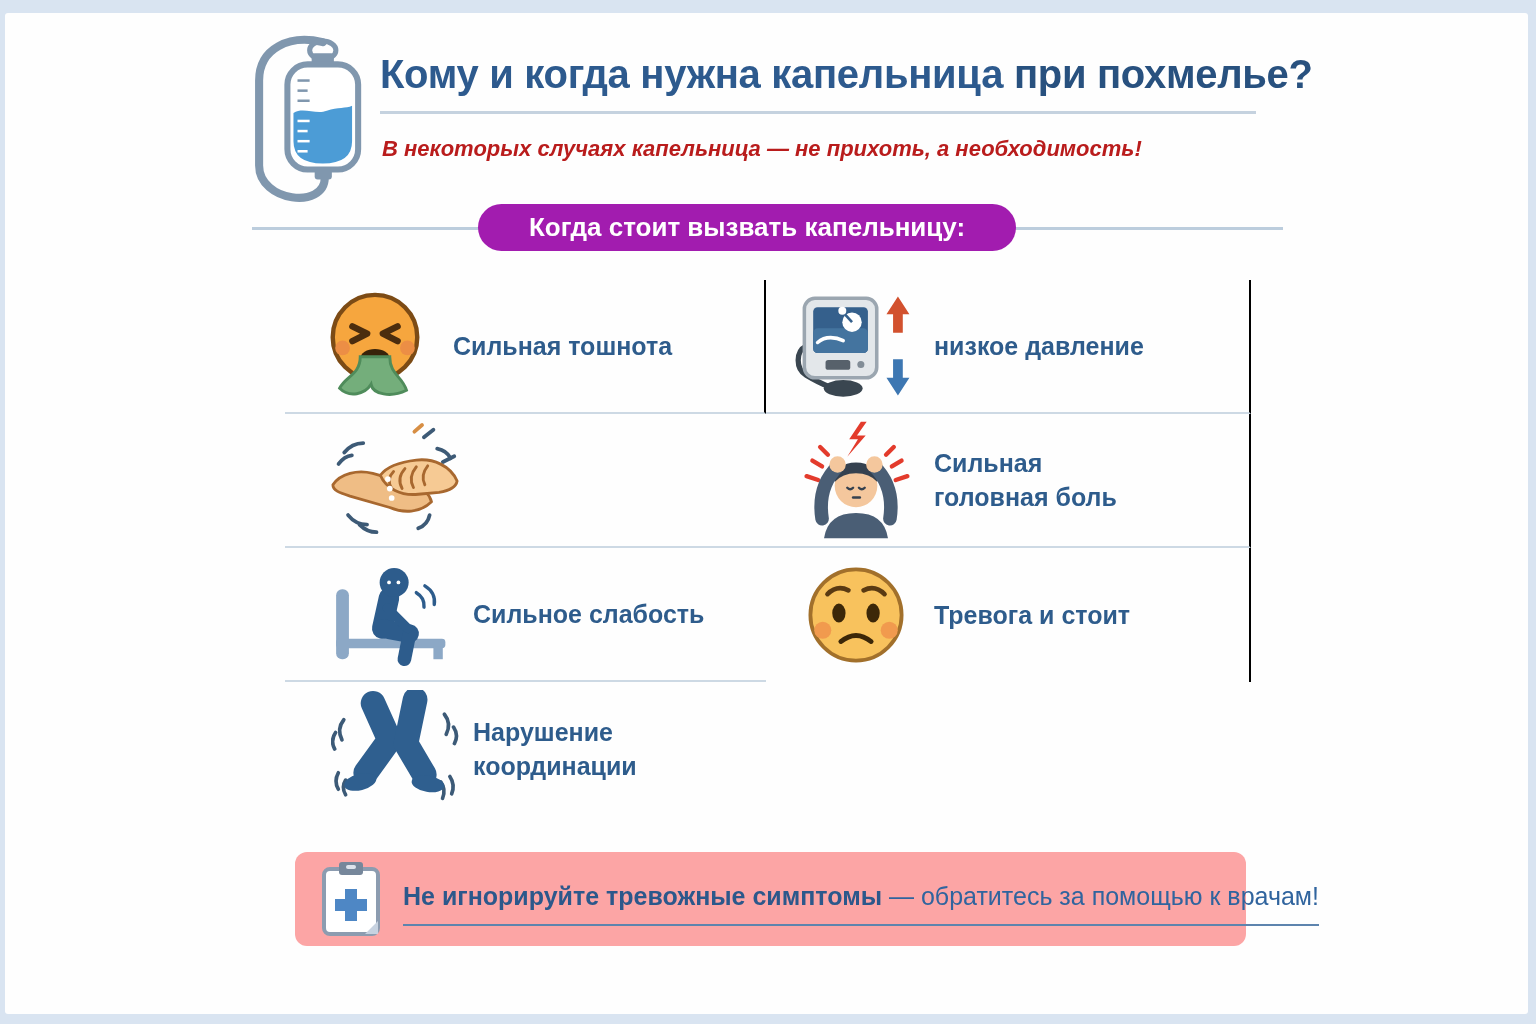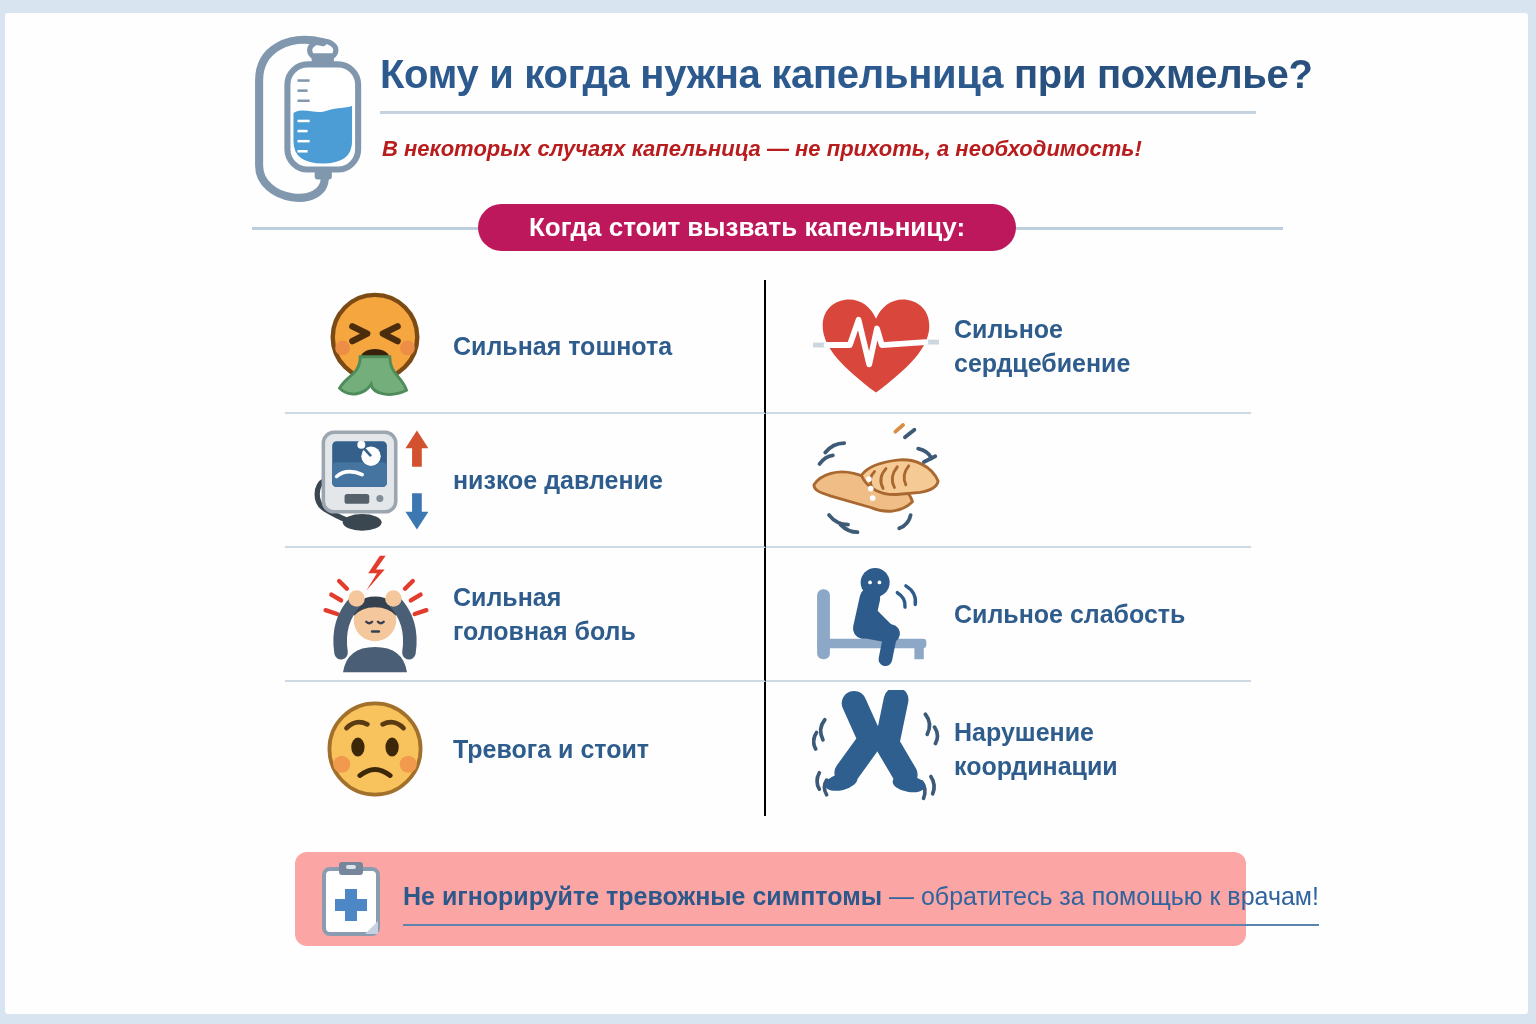--- a/index.html
+++ b/index.html
@@ -14,21 +14,21 @@
   .iv-bag { position:absolute; left:228px; top:28px; width:138px; height:192px; }
 
   .page-title { position:absolute; left:380px; top:52px; font-size:40px; font-weight:700; color:#2d5a8e; letter-spacing:-0.3px; white-space:nowrap; }
   .page-title .accent { font-weight:800; color:#28517f; }
   .title-rule { position:absolute; left:380px; top:111px; width:876px; height:3px; background:#c5d2df; }
   .page-subtitle { position:absolute; left:382px; top:136px; font-size:22px; font-weight:600; color:#b91c1c; white-space:nowrap;font-style:italic; }
 
   .pill-line { position:absolute; left:252px; top:227px; width:1031px; height:3px; background:#bccddd; }
   .section-pill {
     position:absolute; left:478px; top:204px; width:538px; height:47px;
-    background:#be185d; border-radius:26px;
+    background:#a21caf; border-radius:26px;
     display:flex; align-items:center; justify-content:center;
     color:#ffffff; font-size:26px; font-weight:700;
   }
 
   .grid {
     position:absolute; left:285px; top:280px; width:966px;
     display:grid; grid-template-columns:481px 485px; grid-auto-rows:134px;
   }
   .cell { display:flex; align-items:center; gap:14px; padding-left:26px; }
   .cell.col-left  { border-right:2px solid #000000; }
@@ -96,34 +96,20 @@
           <circle cx="93" cy="61" r="7.5" fill="#ec8e45"></circle>
         <ellipse cx="60" cy="72" rx="15" ry="10" fill="#38230a"></ellipse>
         <path d="M45,70 C45,88 30,90 24,102 C34,112 50,108 56,98 C58,108 76,112 92,104 C88,90 75,88 75,70 Z" fill="#74ae7b" stroke="#4f8c5b" stroke-width="3"></path>
       </svg>
     </div>
     <div class="label">
         <span>Сильная тошнота</span>
       </div>
   </div>
 
-  <div class="cell col-right row-top">
-    <div class="icon-box">
-      <svg width="126" height="110" viewBox="0 0 130 112">
-        <line x1="0" y1="55" x2="16" y2="55" stroke="#ccd6df" stroke-width="5"></line>
-        <line x1="114" y1="52" x2="130" y2="52" stroke="#ccd6df" stroke-width="5"></line>
-        <path d="M65,104 C32,79 10,58 10,35 C10,17 24,8 37,8 C50,8 60,16 65,28 C70,16 80,8 93,8 C106,8 120,17 120,35 C120,58 98,79 65,104 Z" fill="#d8463c"></path>
-        <polyline points="14,55 38,55 47,29 58,75 66,38 71,55 116,52" stroke="#ffffff" stroke-width="6" fill="none" stroke-linecap="round" stroke-linejoin="round"></polyline>
-      </svg>
-    </div>
-    <div class="label">
-        <span>Сильное</span>
-        <span>сердцебиение</span>
-      </div>
-  </div>
 
   <div class="cell col-left row-top">
     <div class="icon-box">
       <svg width="140" height="118" viewBox="0 0 145 120">
         <path d="M16,60 C4,66 4,86 16,93 C26,99 34,103 42,106" stroke="#3a4650" stroke-width="6" fill="none" stroke-linecap="round"></path>
         <ellipse cx="58" cy="108" rx="22" ry="9.5" fill="#3a4650"></ellipse>
         <rect x="14" y="6" width="82" height="90" rx="12" fill="#e3e7ea" stroke="#9ba6b0" stroke-width="4"></rect>
         <rect x="24" y="16" width="62" height="52" rx="5" fill="#35608c"></rect>
         <rect x="24" y="40" width="62" height="28" rx="5" fill="#44749f"></rect>
         <circle cx="68" cy="33" r="11" fill="#ffffff"></circle>

